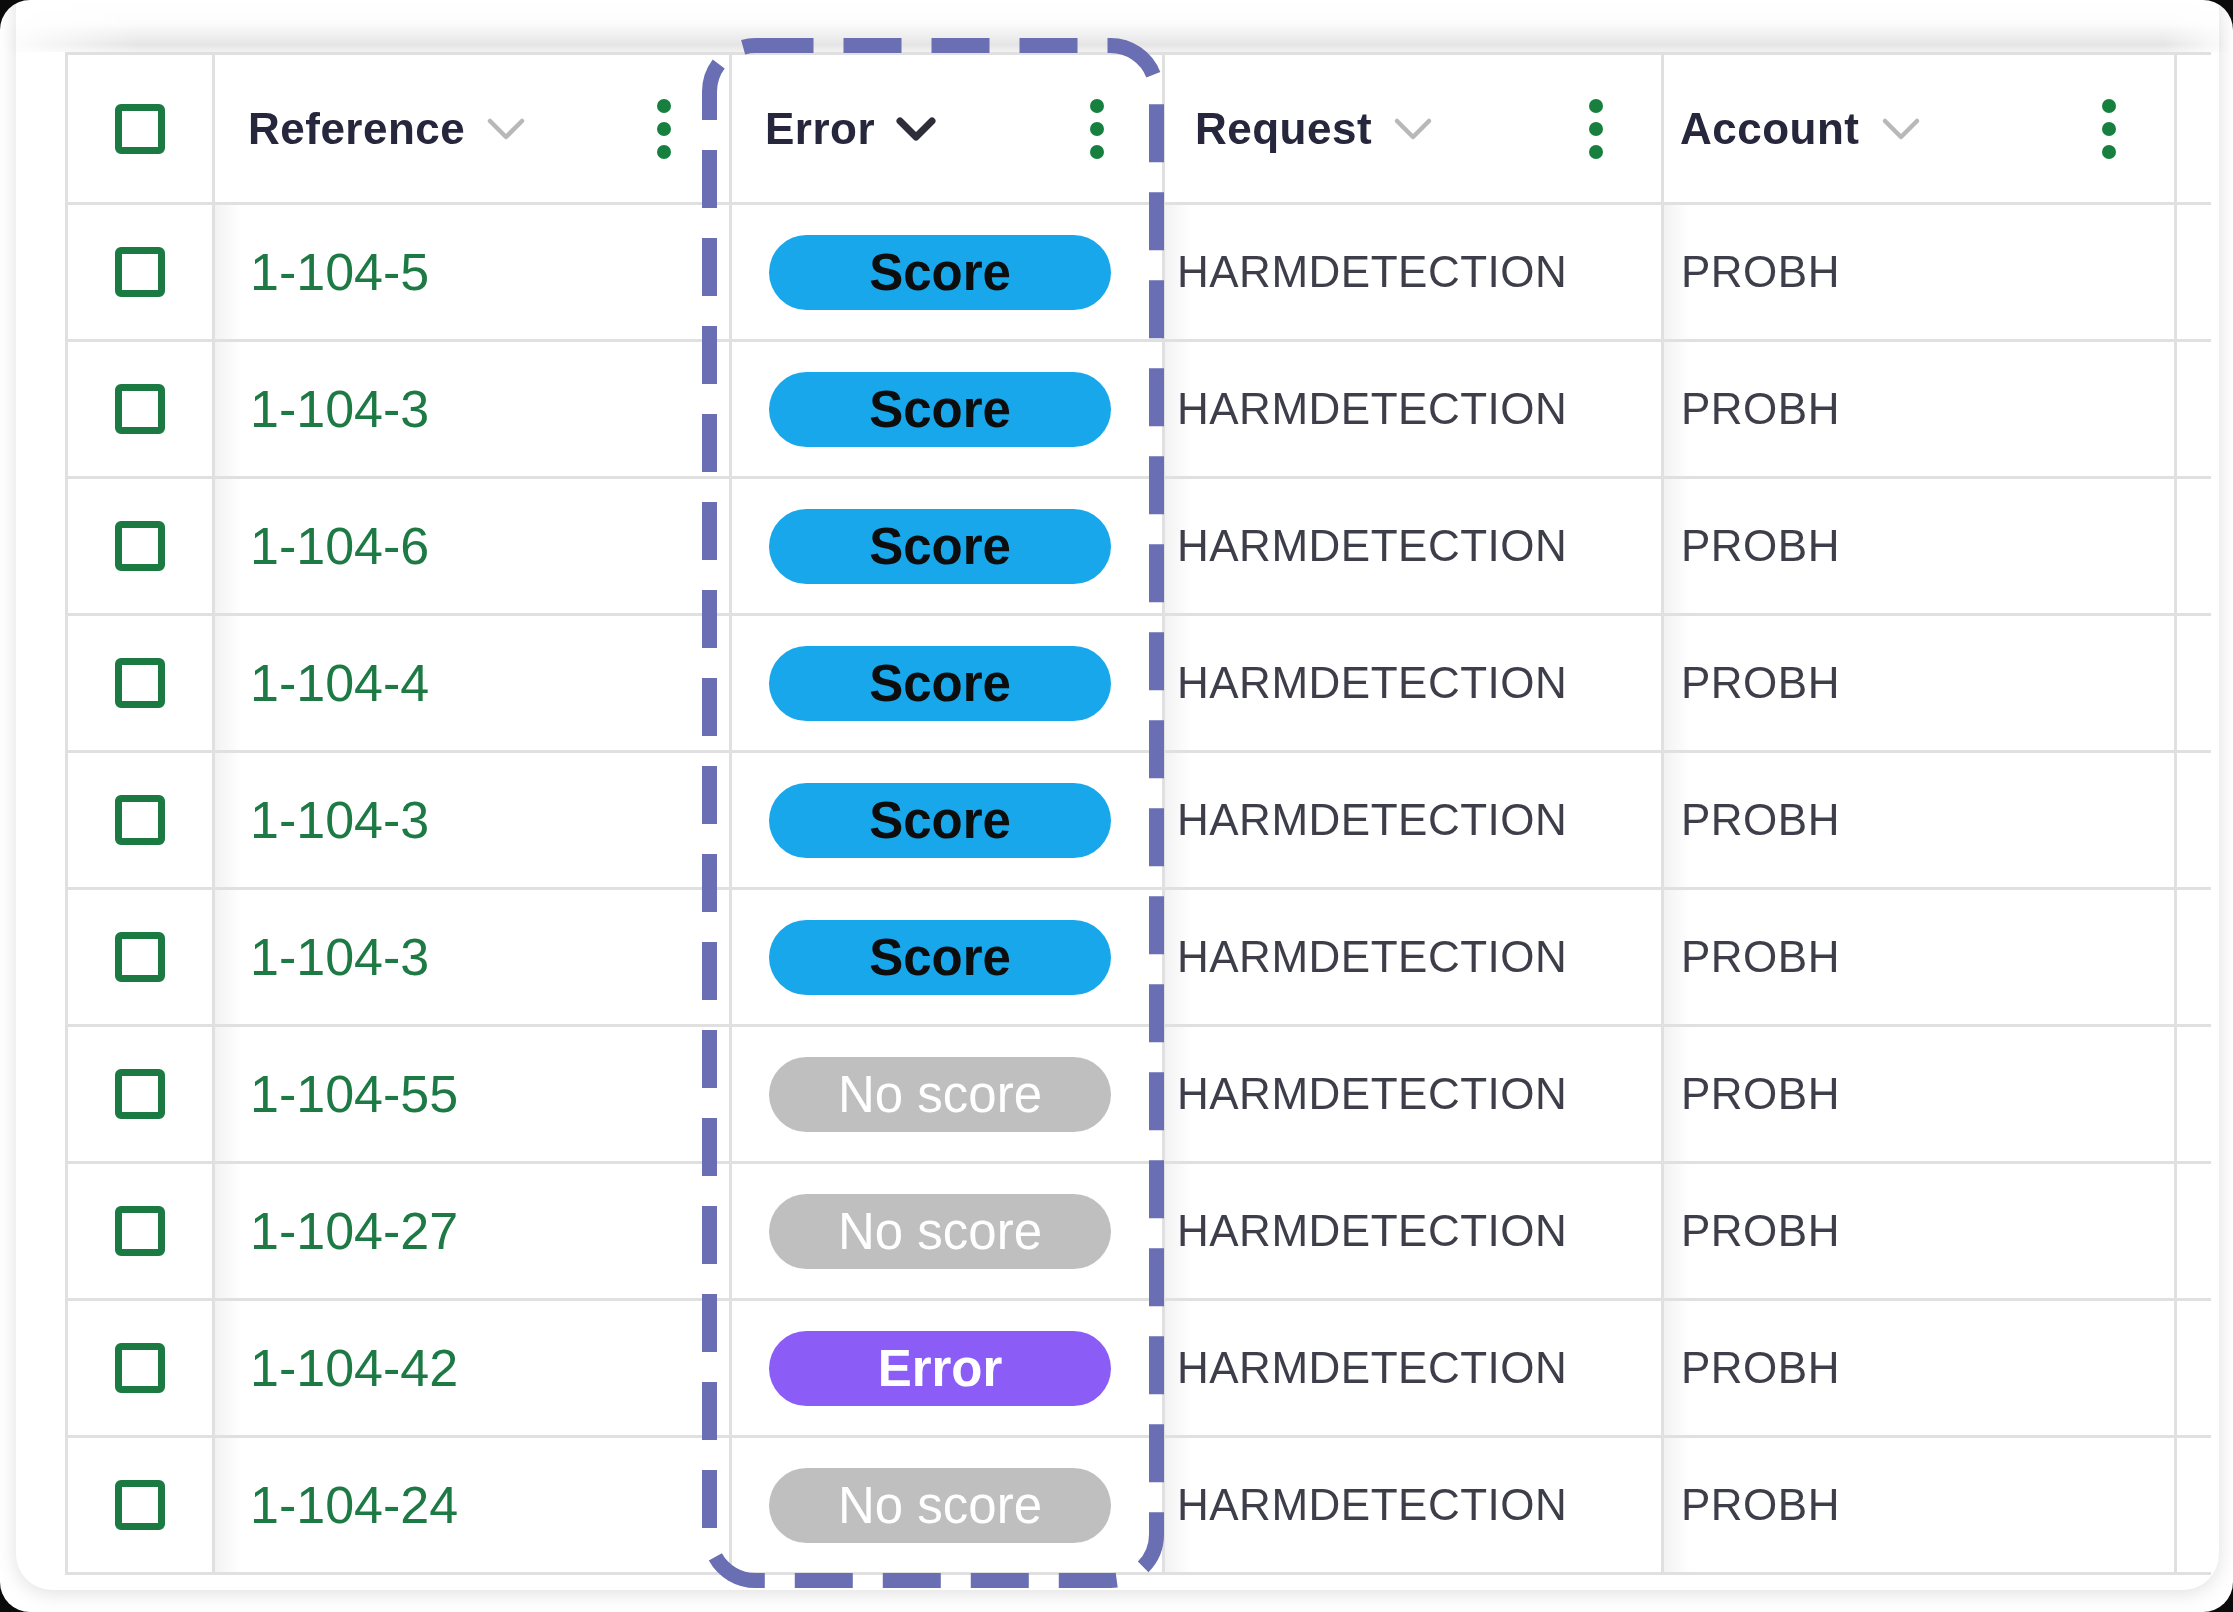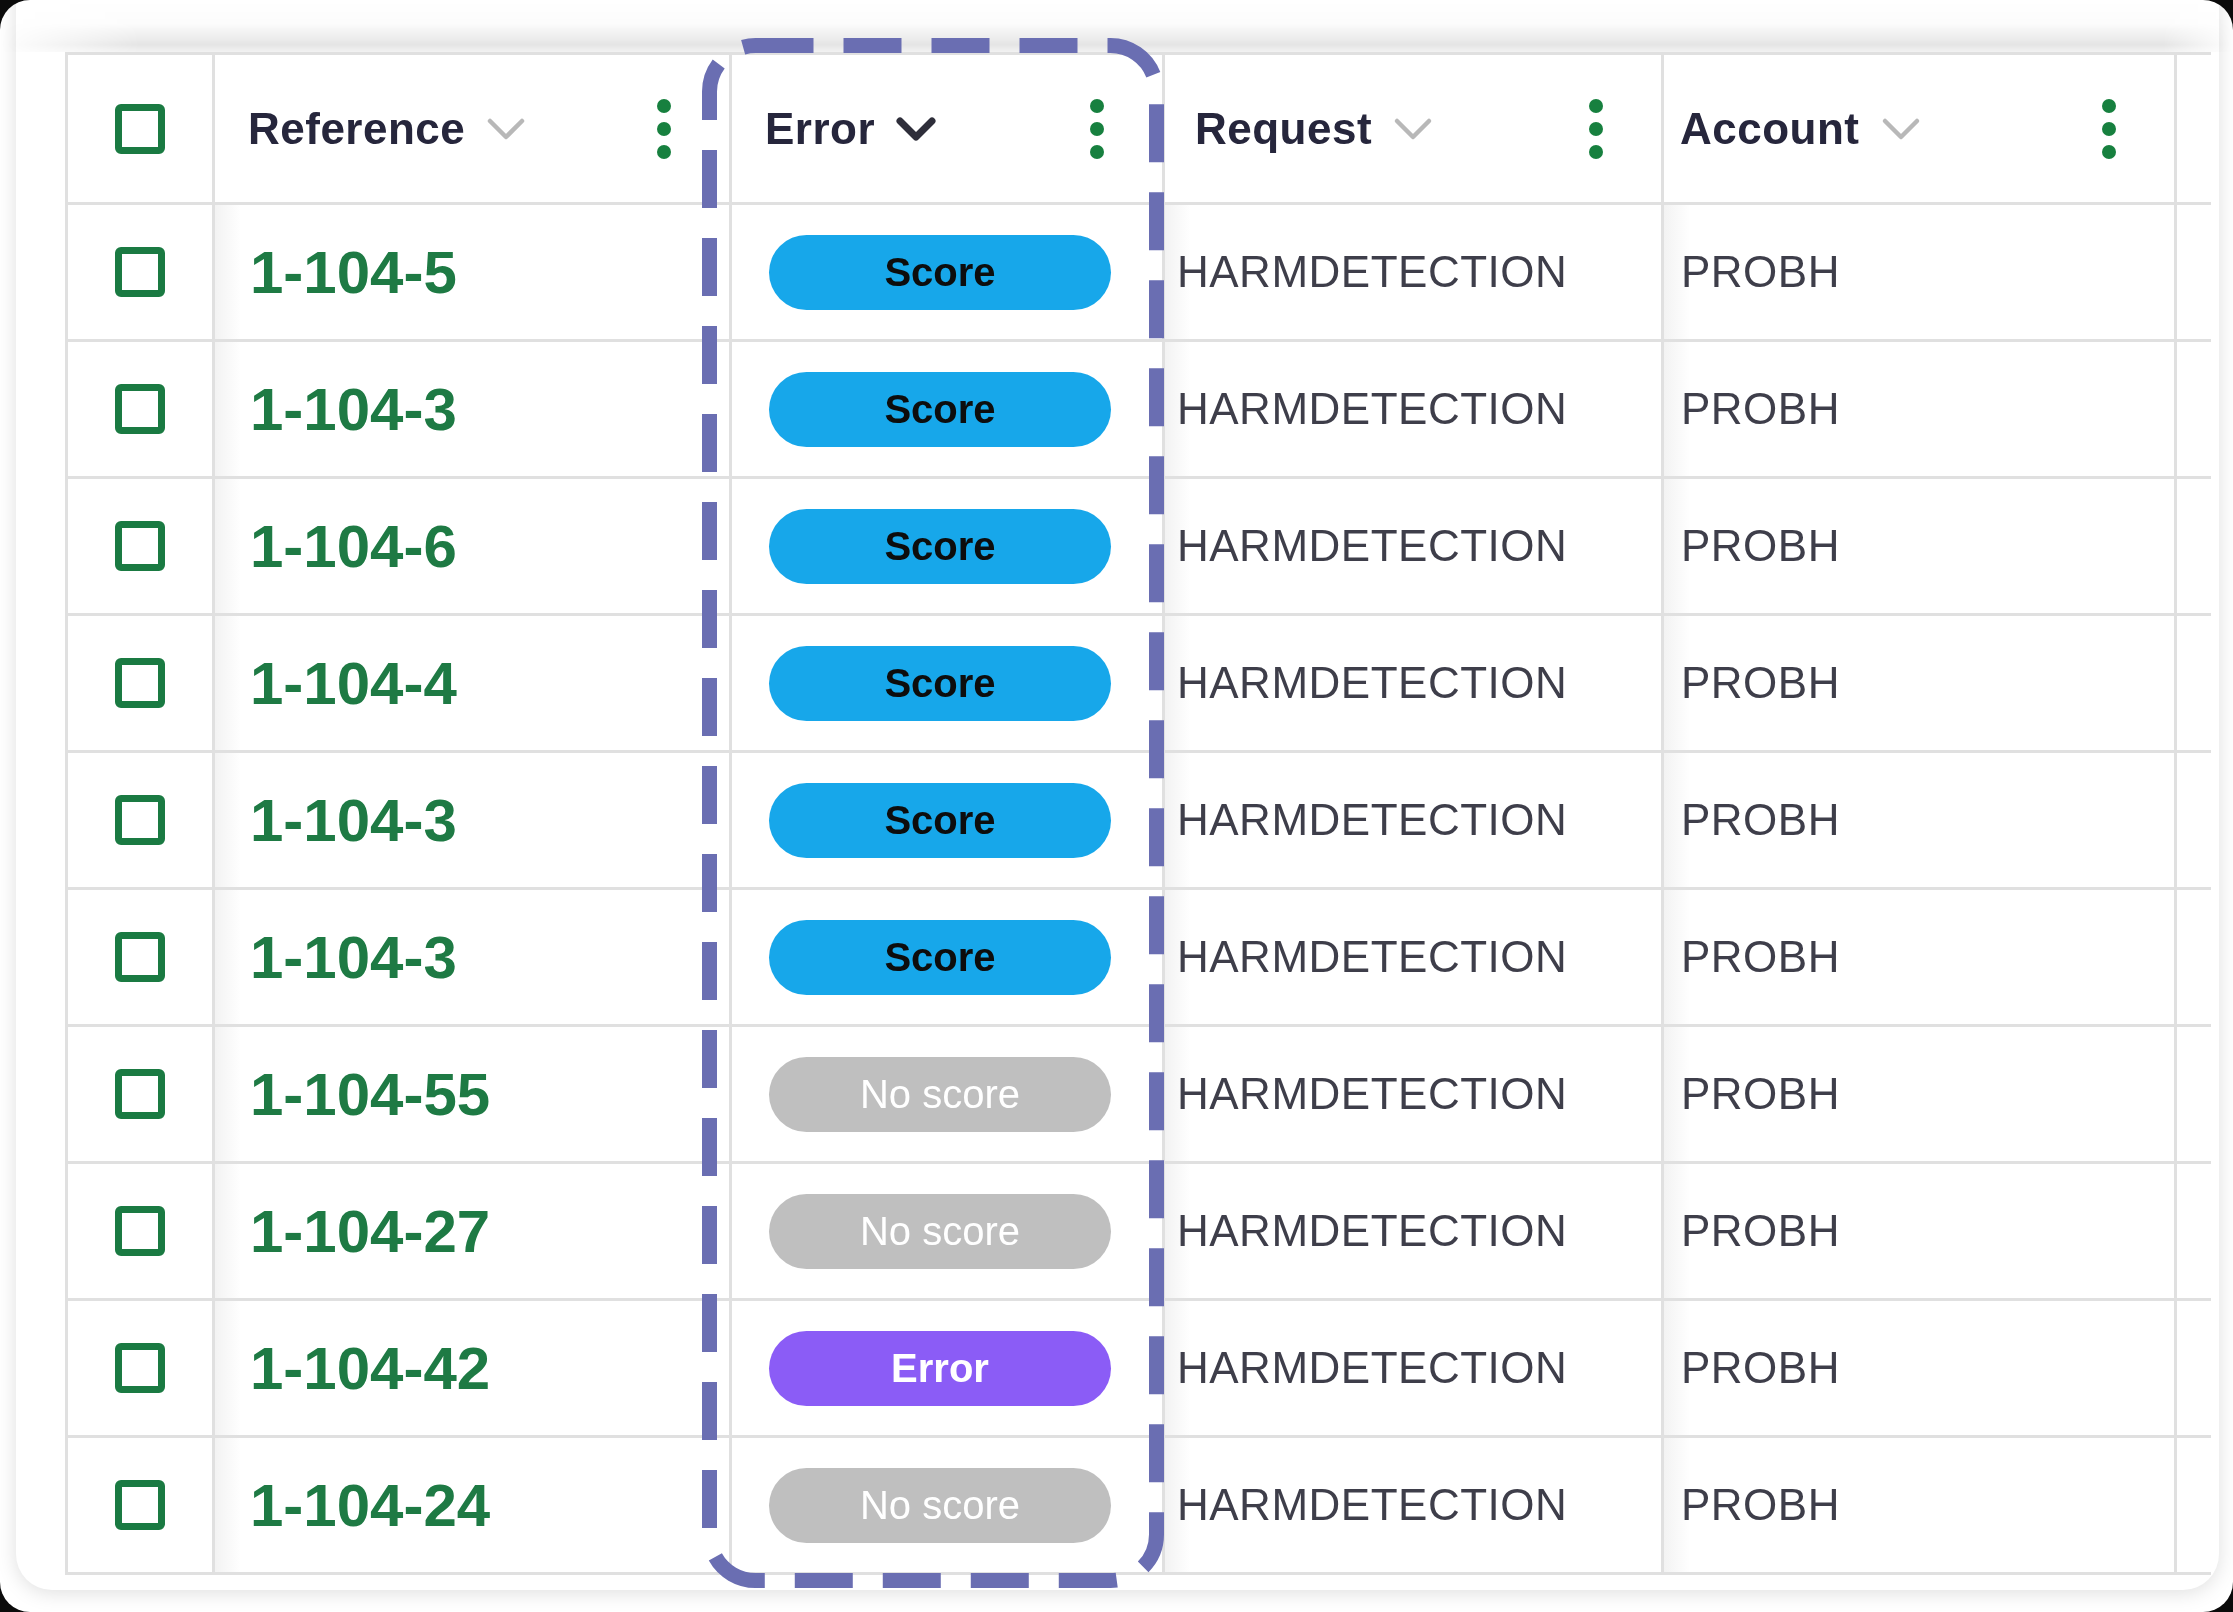--- a/index.html
+++ b/index.html
@@ -43,34 +43,34 @@
   .chev polyline{fill:none;stroke:var(--chev-muted);stroke-width:4.5;stroke-linecap:round;stroke-linejoin:round;}
   .chev.dark polyline{stroke:var(--chev-dark);stroke-width:7;}
   .kebab{position:absolute;right:52px;top:50%;transform:translateY(-50%);
     display:flex;flex-direction:column;gap:9px;cursor:pointer;padding:6px;}
   .kebab i{width:14px;height:14px;border-radius:50%;background:var(--kebab);}
   .col-reference{padding-left:33px;}
   .col-status{padding-left:33px;}
   .col-account{padding-left:16px;}
   .col-request{padding-left:30px;}
   .cell.ref{padding-left:35px;}
-  .reflink{color:var(--green);font-size:60px;cursor:pointer;font-weight:bold;}
+  .reflink{color:var(--green);font-size:52px;cursor:pointer;}
   .cell.acc{padding-left:12px;}
   .cell.req{padding-left:17px;}
   .acc-text,.req-text{color:var(--cell-text);font-size:44px;letter-spacing:0.5px;}
   .cell.ref::after,.cell.acc::after,.cell.req::after{
     content:"";position:absolute;left:0;top:0;bottom:0;width:26px;
     background:linear-gradient(90deg,rgba(80,80,80,0.07),rgba(80,80,80,0));
     pointer-events:none;
   }
   .statuscell{justify-content:center;}
   .pill{
     min-width:342px;height:75px;border-radius:38px;box-sizing:border-box;
     display:flex;align-items:center;justify-content:center;
-    font-size:40px;padding:0 28px;margin-right:14px;
+    font-size:51px;padding:0 28px;margin-right:14px;
   }
   .pill.score{font-weight:700;}
   .highlight{position:absolute;left:702px;top:38px;pointer-events:none;}
 </style>
 </head>
 <body>
 
 <div class="screen">
   <div class="card-shadow"></div>
   <div class="topband"></div>

